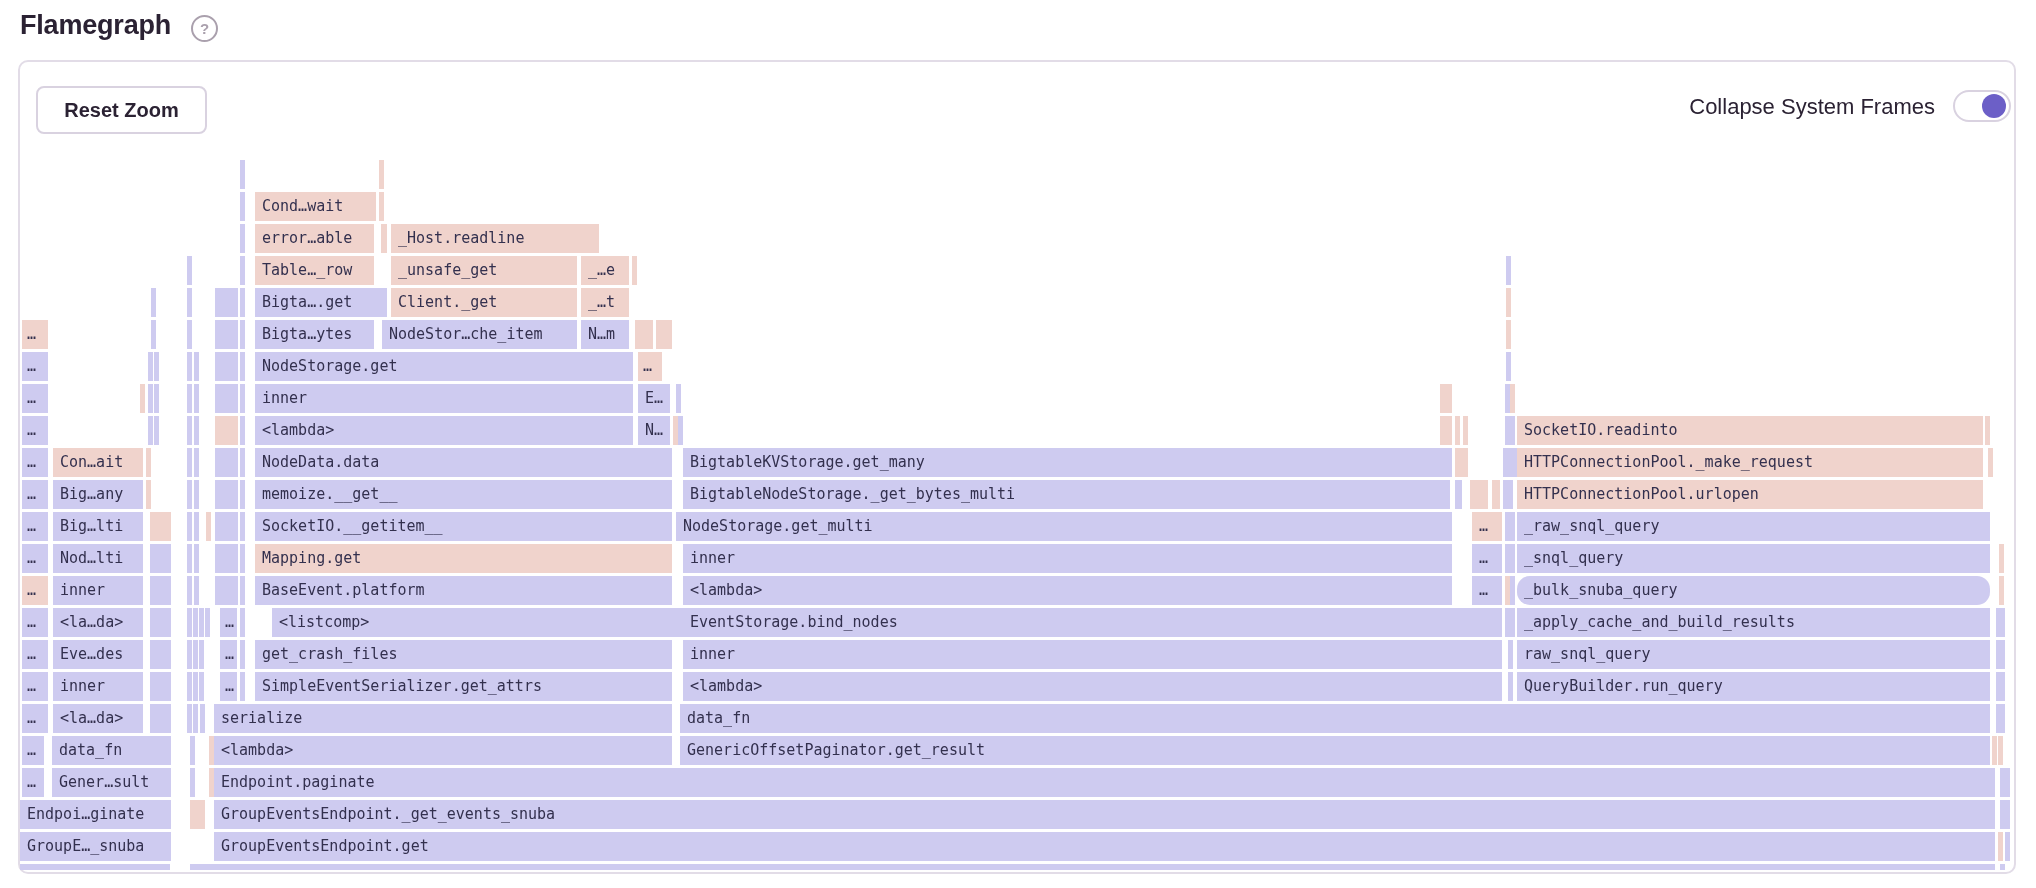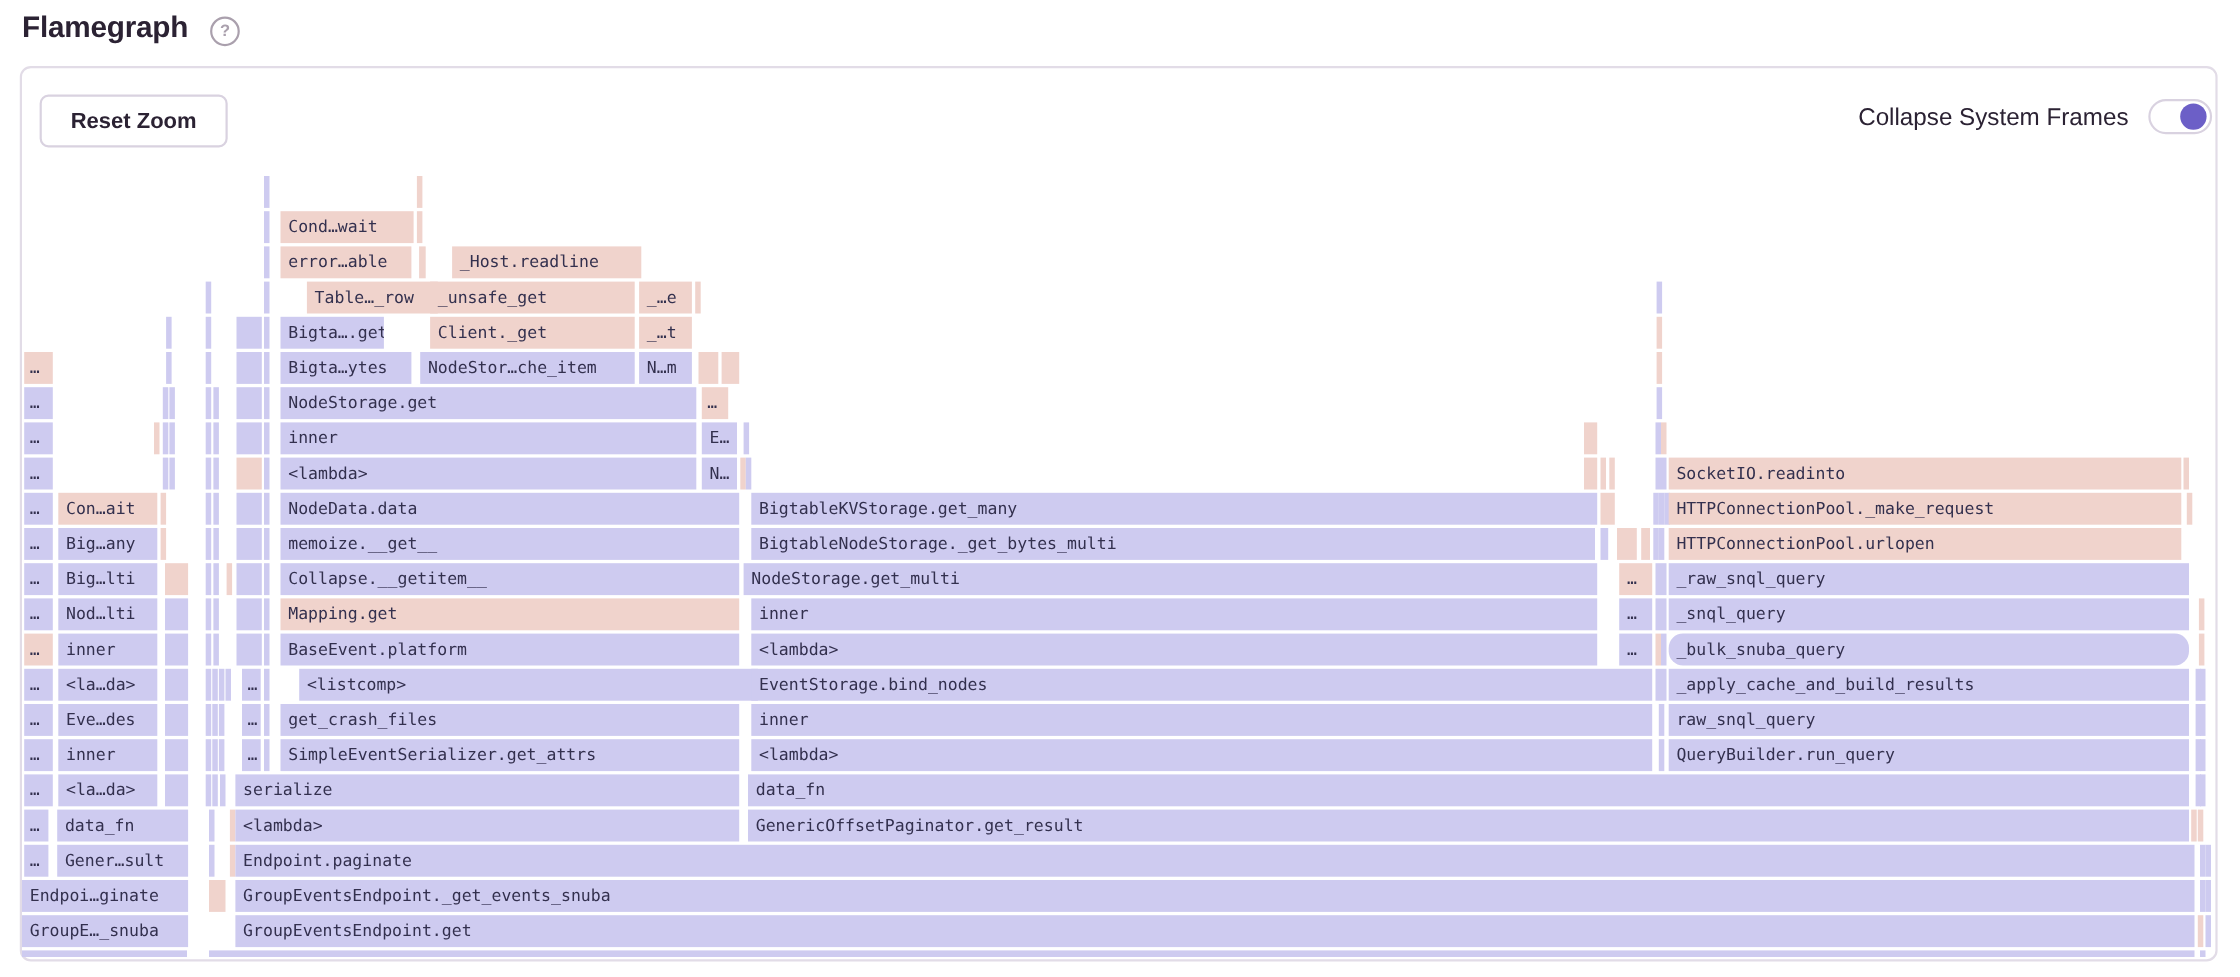--- a/index.html
+++ b/index.html
@@ -58,37 +58,37 @@
       </div>
       <div class="flame-row" style="top: 192px; height: 29px;">
         <div class="frame p nopad" style="left: 240px; width: 3px;"></div>
         <div class="frame r" style="left: 255px; width: 121px;">Cond…wait</div>
         <div class="frame r nopad" style="left: 379px; width: 4px;"></div>
       </div>
       <div class="flame-row" style="top: 224px; height: 29px;">
         <div class="frame p nopad" style="left: 240px; width: 3px;"></div>
         <div class="frame r" style="left: 255px; width: 119px;">error…able</div>
         <div class="frame r nopad" style="left: 381px; width: 6px;"></div>
-        <div class="frame r" style="left: 391px; width: 172px; margin-left: 20px;">_Host.readline</div>
+        <div class="frame r" style="left: 391px; width: 208px;">_Host.readline</div>
       </div>
       <div class="flame-row" style="top: 256px; height: 29px;">
         <div class="frame p nopad" style="left: 187px; width: 3px;"></div>
         <div class="frame p nopad" style="left: 240px; width: 3px;"></div>
-        <div class="frame r" style="left: 255px; width: 119px; margin-left: 24px;">Table…_row</div>
+        <div class="frame r" style="left: 255px; width: 119px;">Table…_row</div>
         <div class="frame r" style="left: 391px; width: 186px;">_unsafe_get</div>
         <div class="frame r" style="left: 581px; width: 48px;">_…e</div>
         <div class="frame r nopad" style="left: 632px; width: 3px;"></div>
         <div class="frame p nopad" style="left: 1506px; width: 3px;"></div>
       </div>
       <div class="flame-row" style="top: 288px; height: 29px;">
         <div class="frame p nopad" style="left: 151px; width: 4px;"></div>
         <div class="frame p nopad" style="left: 187px; width: 3px;"></div>
         <div class="frame p nopad" style="left: 215px; width: 23px;"></div>
         <div class="frame p nopad" style="left: 240px; width: 3px;"></div>
-        <div class="frame p" style="left: 255px; width: 94px;">Bigta….get</div>
+        <div class="frame p" style="left: 255px; width: 132px;">Bigta….get</div>
         <div class="frame r" style="left: 391px; width: 186px;">Client._get</div>
         <div class="frame r" style="left: 581px; width: 48px;">_…t</div>
         <div class="frame r nopad" style="left: 1506px; width: 3px;"></div>
       </div>
       <div class="flame-row" style="top: 320px; height: 29px;">
         <div class="frame r nopad" style="left: 22px; width: 26px;">…</div>
         <div class="frame p nopad" style="left: 151px; width: 4px;"></div>
         <div class="frame p nopad" style="left: 187px; width: 3px;"></div>
         <div class="frame p nopad" style="left: 215px; width: 23px;"></div>
         <div class="frame p nopad" style="left: 240px; width: 3px;"></div>
@@ -183,21 +183,21 @@
       </div>
       <div class="flame-row" style="top: 512px; height: 29px;">
         <div class="frame p nopad" style="left: 22px; width: 26px;">…</div>
         <div class="frame p" style="left: 53px; width: 90px;">Big…lti</div>
         <div class="frame r nopad" style="left: 150px; width: 21px;"></div>
         <div class="frame p nopad" style="left: 187px; width: 3px;"></div>
         <div class="frame p nopad" style="left: 194px; width: 3px;"></div>
         <div class="frame r nopad" style="left: 206px; width: 4px;"></div>
         <div class="frame p nopad" style="left: 215px; width: 23px;"></div>
         <div class="frame p nopad" style="left: 240px; width: 3px;"></div>
-        <div class="frame p" style="left: 255px; width: 417px;">Collapse.__getitem__</div>
+        <div class="frame p" style="left: 255px; width: 417px;">SocketIO.__getitem__</div>
         <div class="frame p" style="left: 676px; width: 776px;">NodeStorage.get_multi</div>
         <div class="frame r" style="left: 1472px; width: 30px;">…</div>
         <div class="frame p nopad" style="left: 1505px; width: 3px;"></div>
         <div class="frame p nopad" style="left: 1510px; width: 3px;"></div>
         <div class="frame p" style="left: 1517px; width: 473px;">_raw_snql_query</div>
       </div>
       <div class="flame-row" style="top: 544px; height: 29px;">
         <div class="frame p nopad" style="left: 22px; width: 26px;">…</div>
         <div class="frame p" style="left: 53px; width: 90px;">Nod…lti</div>
         <div class="frame p nopad" style="left: 150px; width: 21px;"></div>

